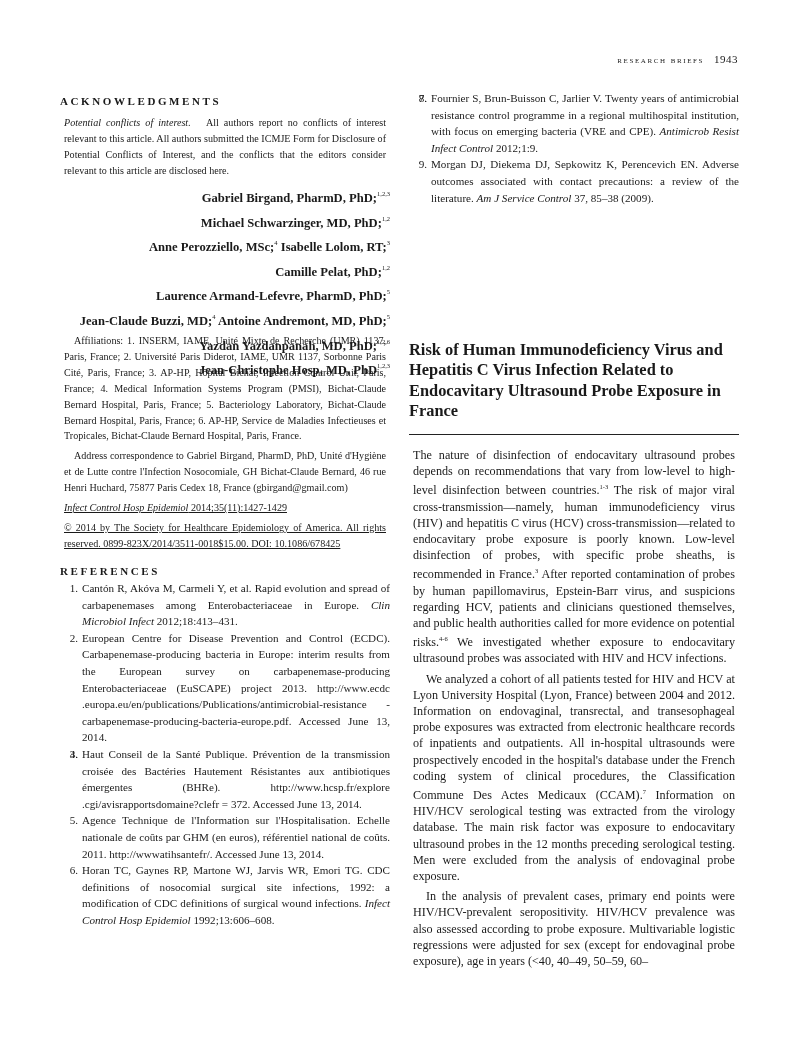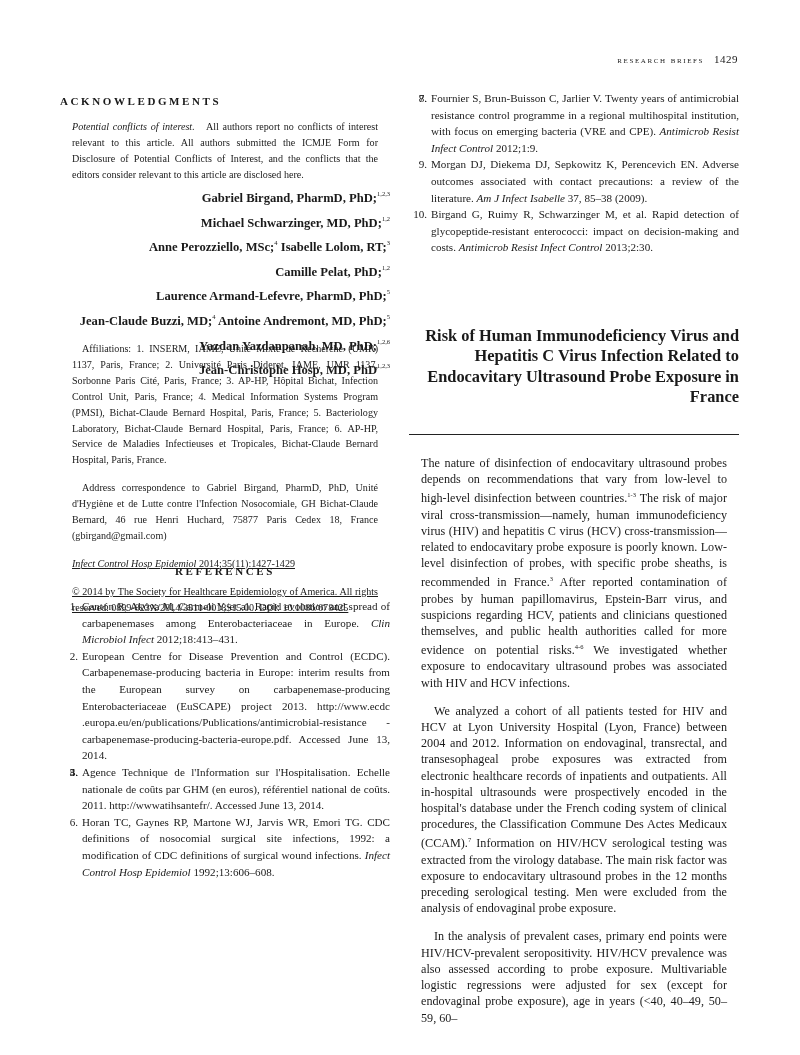--- a/index.html
+++ b/index.html
@@ -6,51 +6,51 @@
   body { width: 800px; height: 1055px; position: relative; overflow: hidden;
          font-family: "Liberation Serif", "DejaVu Serif", serif; color: #1a1a1a; }
   .running-head { position: absolute; top: 53px; right: 62px; font-size: 9.5px;
                   letter-spacing: 1.3px; }
   .running-head .rh-label { font-variant: small-caps; text-transform: lowercase; letter-spacing: 1.6px; }
   .running-head .rh-page { margin-left: 10px; letter-spacing: 0.5px; font-size: 11px; }
   .col { position: absolute; top: 0; width: 330px; }
   .col-left { left: 60px; }
   .col-right { left: 409px; }
   .sec-head { font-size: 11px; letter-spacing: 2.6px; margin: 0; }
-  p { margin: 12px; text-align: justify; }
+  p { margin: 4px; text-align: justify; }
   .small { font-size: 10.1px; line-height: 15.9px; }
   .ack { position: absolute; top: 95px; left: 0; width: 330px; }
   .ack .sec-head { margin-bottom: 8px; }
   .authors { position: absolute; top: 184px; left: 0; width: 330px; text-align: right;
              font-size: 12.6px; font-weight: bold; line-height: 19.6px; }
   .authors sup { font-size: 6.5px; font-weight: normal; vertical-align: 6px; }
   .aff { position: absolute; top: 329px; left: 0; width: 330px; }
   .aff p { text-indent: 10px; }
   .aff p.noindent { text-indent: 0; text-decoration: underline; }
   .refs { position: absolute; top: 565px; left: 0; width: 330px; }
-  .refs .sec-head { margin-bottom: 21px; text-align: center; }
+  .refs .sec-head { margin-bottom: 3px; }
   ol { margin: 0; padding: 0; list-style: none; }
   li.ref { position: relative; padding-left: 22px; font-size: 11.1px; line-height: 16.6px; text-align: justify; }
   li.ref .num { position: absolute; left: 0; width: 18px; text-align: right; }
   .refs-cont { position: absolute; top: 90px; left: 0; width: 330px; }
   .refs-cont li.ref { padding-left: 22px; }
-  .article-title { position: absolute; top: 326px; left: 0; width: 330px; margin: 0;
-                   font-size: 16.4px; font-weight: bold; line-height: 20.4px; text-align: right; }
+  .article-title { position: absolute; top: 340px; left: 0; width: 330px; margin: 0;
+                   font-size: 16.4px; font-weight: bold; line-height: 20.4px; text-align: left; }
   .rule { position: absolute; top: 434px; left: 0; width: 330px; height: 0; border-top: 1px solid #222; }
   .body-text { position: absolute; top: 443px; left: 0; width: 330px; }
   .body-text p { font-size: 12.15px; line-height: 16.2px; }
   .body-text p.indent { text-indent: 13px; }
   .body-text sup { font-size: 6.5px; vertical-align: 5px; }
   i { font-style: italic; }
 </style>
 </head>
 <body>
 
 <div class="running-head">
-  <span class="rh-label">Research Briefs</span><span class="rh-page">1429</span>
+  <span class="rh-label">Research Briefs</span><span class="rh-page">1943</span>
 </div>
 
 <div class="col col-left">
 
   <div class="ack">
     <h3 class="sec-head">ACKNOWLEDGMENTS</h3>
     <p class="small"><i>Potential conflicts of interest.</i>&nbsp;&nbsp;&nbsp;<span>All authors report no conflicts of interest relevant to this article. All authors submitted the ICMJE Form for Disclosure of Potential Conflicts of Interest, and the conflicts that the editors consider relevant to this article are disclosed here.</span></p>
   </div>
 
   <div class="authors" id="authors">
@@ -70,34 +70,33 @@
     <p class="small noindent"><i>Infect Control Hosp Epidemiol</i><span> 2014;35(11):1427-1429</span></p>
     <p class="small noindent">© 2014 by The Society for Healthcare Epidemiology of America. All rights reserved. 0899-823X/2014/3511-0018$15.00. DOI: 10.1086/678425</p>
   </div>
 
   <div class="refs">
     <h3 class="sec-head">REFERENCES</h3>
     <ol id="refs-left">
         <li class="ref"><span class="num">1.</span><span>Cantón R, Akóva M, Carmeli Y, et al. Rapid evolution and spread of carbapenemases among Enterobacteriaceae in Europe. </span><i>Clin Microbiol Infect</i><span> 2012;18:413–431.</span></li>
         <li class="ref"><span class="num">2.</span><span>European Centre for Disease Prevention and Control (ECDC). Carbapenemase-producing bacteria in Europe: interim results from the European survey on carbapenemase-producing Enterobacteriaceae (EuSCAPE) project 2013. http://www.ecdc .europa.eu/en/publications/Publications/antimicrobial-resistance -carbapenemase-producing-bacteria-europe.pdf. Accessed June 13, 2014.</span></li>
         <li class="ref"><span class="num">3.</span></li>
-        <li class="ref"><span class="num">4.</span></li>
+        <li class="ref"><span class="num">4.</span><span>Haut Conseil de la Santé Publique. Prévention de la transmission croisée des Bactéries Hautement Résistantes aux antibiotiques émergentes (BHRe). http://www.hcsp.fr/explore .cgi/avisrapportsdomaine?clefr = 372. Accessed June 13, 2014.</span></li>
         <li class="ref"><span class="num">5.</span><span>Agence Technique de l'Information sur l'Hospitalisation. Echelle nationale de coûts par GHM (en euros), référentiel national de coûts. 2011. http://wwwatihsantefr/. Accessed June 13, 2014.</span></li>
         <li class="ref"><span class="num">6.</span><span>Horan TC, Gaynes RP, Martone WJ, Jarvis WR, Emori TG. CDC definitions of nosocomial surgical site infections, 1992: a modification of CDC definitions of surgical wound infections. </span><i>Infect Control Hosp Epidemiol</i><span> 1992;13:606–608.</span></li>
       </ol>
   </div>
 </div>
 
 <div class="col col-right">
   <div class="refs-cont">
     <ol id="refs-right">
         <li class="ref"><span class="num">7.</span></li>
         <li class="ref"><span class="num">8.</span><span>Fournier S, Brun-Buisson C, Jarlier V. Twenty years of antimicrobial resistance control programme in a regional multihospital institution, with focus on emerging bacteria (VRE and CPE). </span><i>Antimicrob Resist Infect Control</i><span> 2012;1:9.</span></li>
-        <li class="ref"><span class="num">9.</span><span>Morgan DJ, Diekema DJ, Sepkowitz K, Perencevich EN. Adverse outcomes associated with contact precautions: a review of the literature. </span><i>Am J Infect Isabelle</i><span> 37, 85–38 (2009).</span></li>
-        <li class="ref"><span class="num">10.</span><span>Birgand G, Ruimy R, Schwarzinger M, et al. Rapid detection of glycopeptide-resistant enterococci: impact on decision-making and costs. </span><i>Antimicrob Resist Infect Control</i><span> 2013;2:30.</span></li>
+        <li class="ref"><span class="num">9.</span><span>Morgan DJ, Diekema DJ, Sepkowitz K, Perencevich EN. Adverse outcomes associated with contact precautions: a review of the literature. </span><i>Am J Service Control</i><span> 37, 85–38 (2009).</span></li>
       </ol>
   </div>
 
   <h2 class="article-title">Risk of Human Immunodeficiency Virus and Hepatitis C Virus Infection Related to Endocavitary Ultrasound Probe Exposure in France</h2>
   <div class="rule"></div>
 
   <div class="body-text" id="body-text">
       <p><span>The nature of disinfection of endocavitary ultrasound probes depends on recommendations that vary from low-level to high-level disinfection between countries.</span><sup>1-3</sup><span> The risk of major viral cross-transmission—namely, human immunodeficiency virus (HIV) and hepatitis C virus (HCV) cross-transmission—related to endocavitary probe exposure is poorly known. Low-level disinfection of probes, with specific probe sheaths, is recommended in France.</span><sup>3</sup><span> After reported contamination of probes by human papillomavirus, Epstein-Barr virus, and suspicions regarding HCV, patients and clinicians questioned themselves, and public health authorities called for more evidence on potential risks.</span><sup>4-6</sup><span> We investigated whether exposure to endocavitary ultrasound probes was associated with HIV and HCV infections.</span></p>
       <p class="indent"><span>We analyzed a cohort of all patients tested for HIV and HCV at Lyon University Hospital (Lyon, France) between 2004 and 2012. Information on endovaginal, transrectal, and transesophageal probe exposures was extracted from electronic healthcare records of inpatients and outpatients. All in-hospital ultrasounds were prospectively encoded in the hospital's database under the French coding system of clinical procedures, the Classification Commune Des Actes Medicaux (CCAM).</span><sup>7</sup><span> Information on HIV/HCV serological testing was extracted from the virology database. The main risk factor was exposure to endocavitary ultrasound probes in the 12 months preceding serological testing. Men were excluded from the analysis of endovaginal probe exposure.</span></p>
       <p class="indent"><span>In the analysis of prevalent cases, primary end points were HIV/HCV-prevalent seropositivity. HIV/HCV prevalence was also assessed according to probe exposure. Multivariable logistic regressions were adjusted for sex (except for endovaginal probe exposure), age in years (&lt;40, 40–49, 50–59, 60–</span></p>

